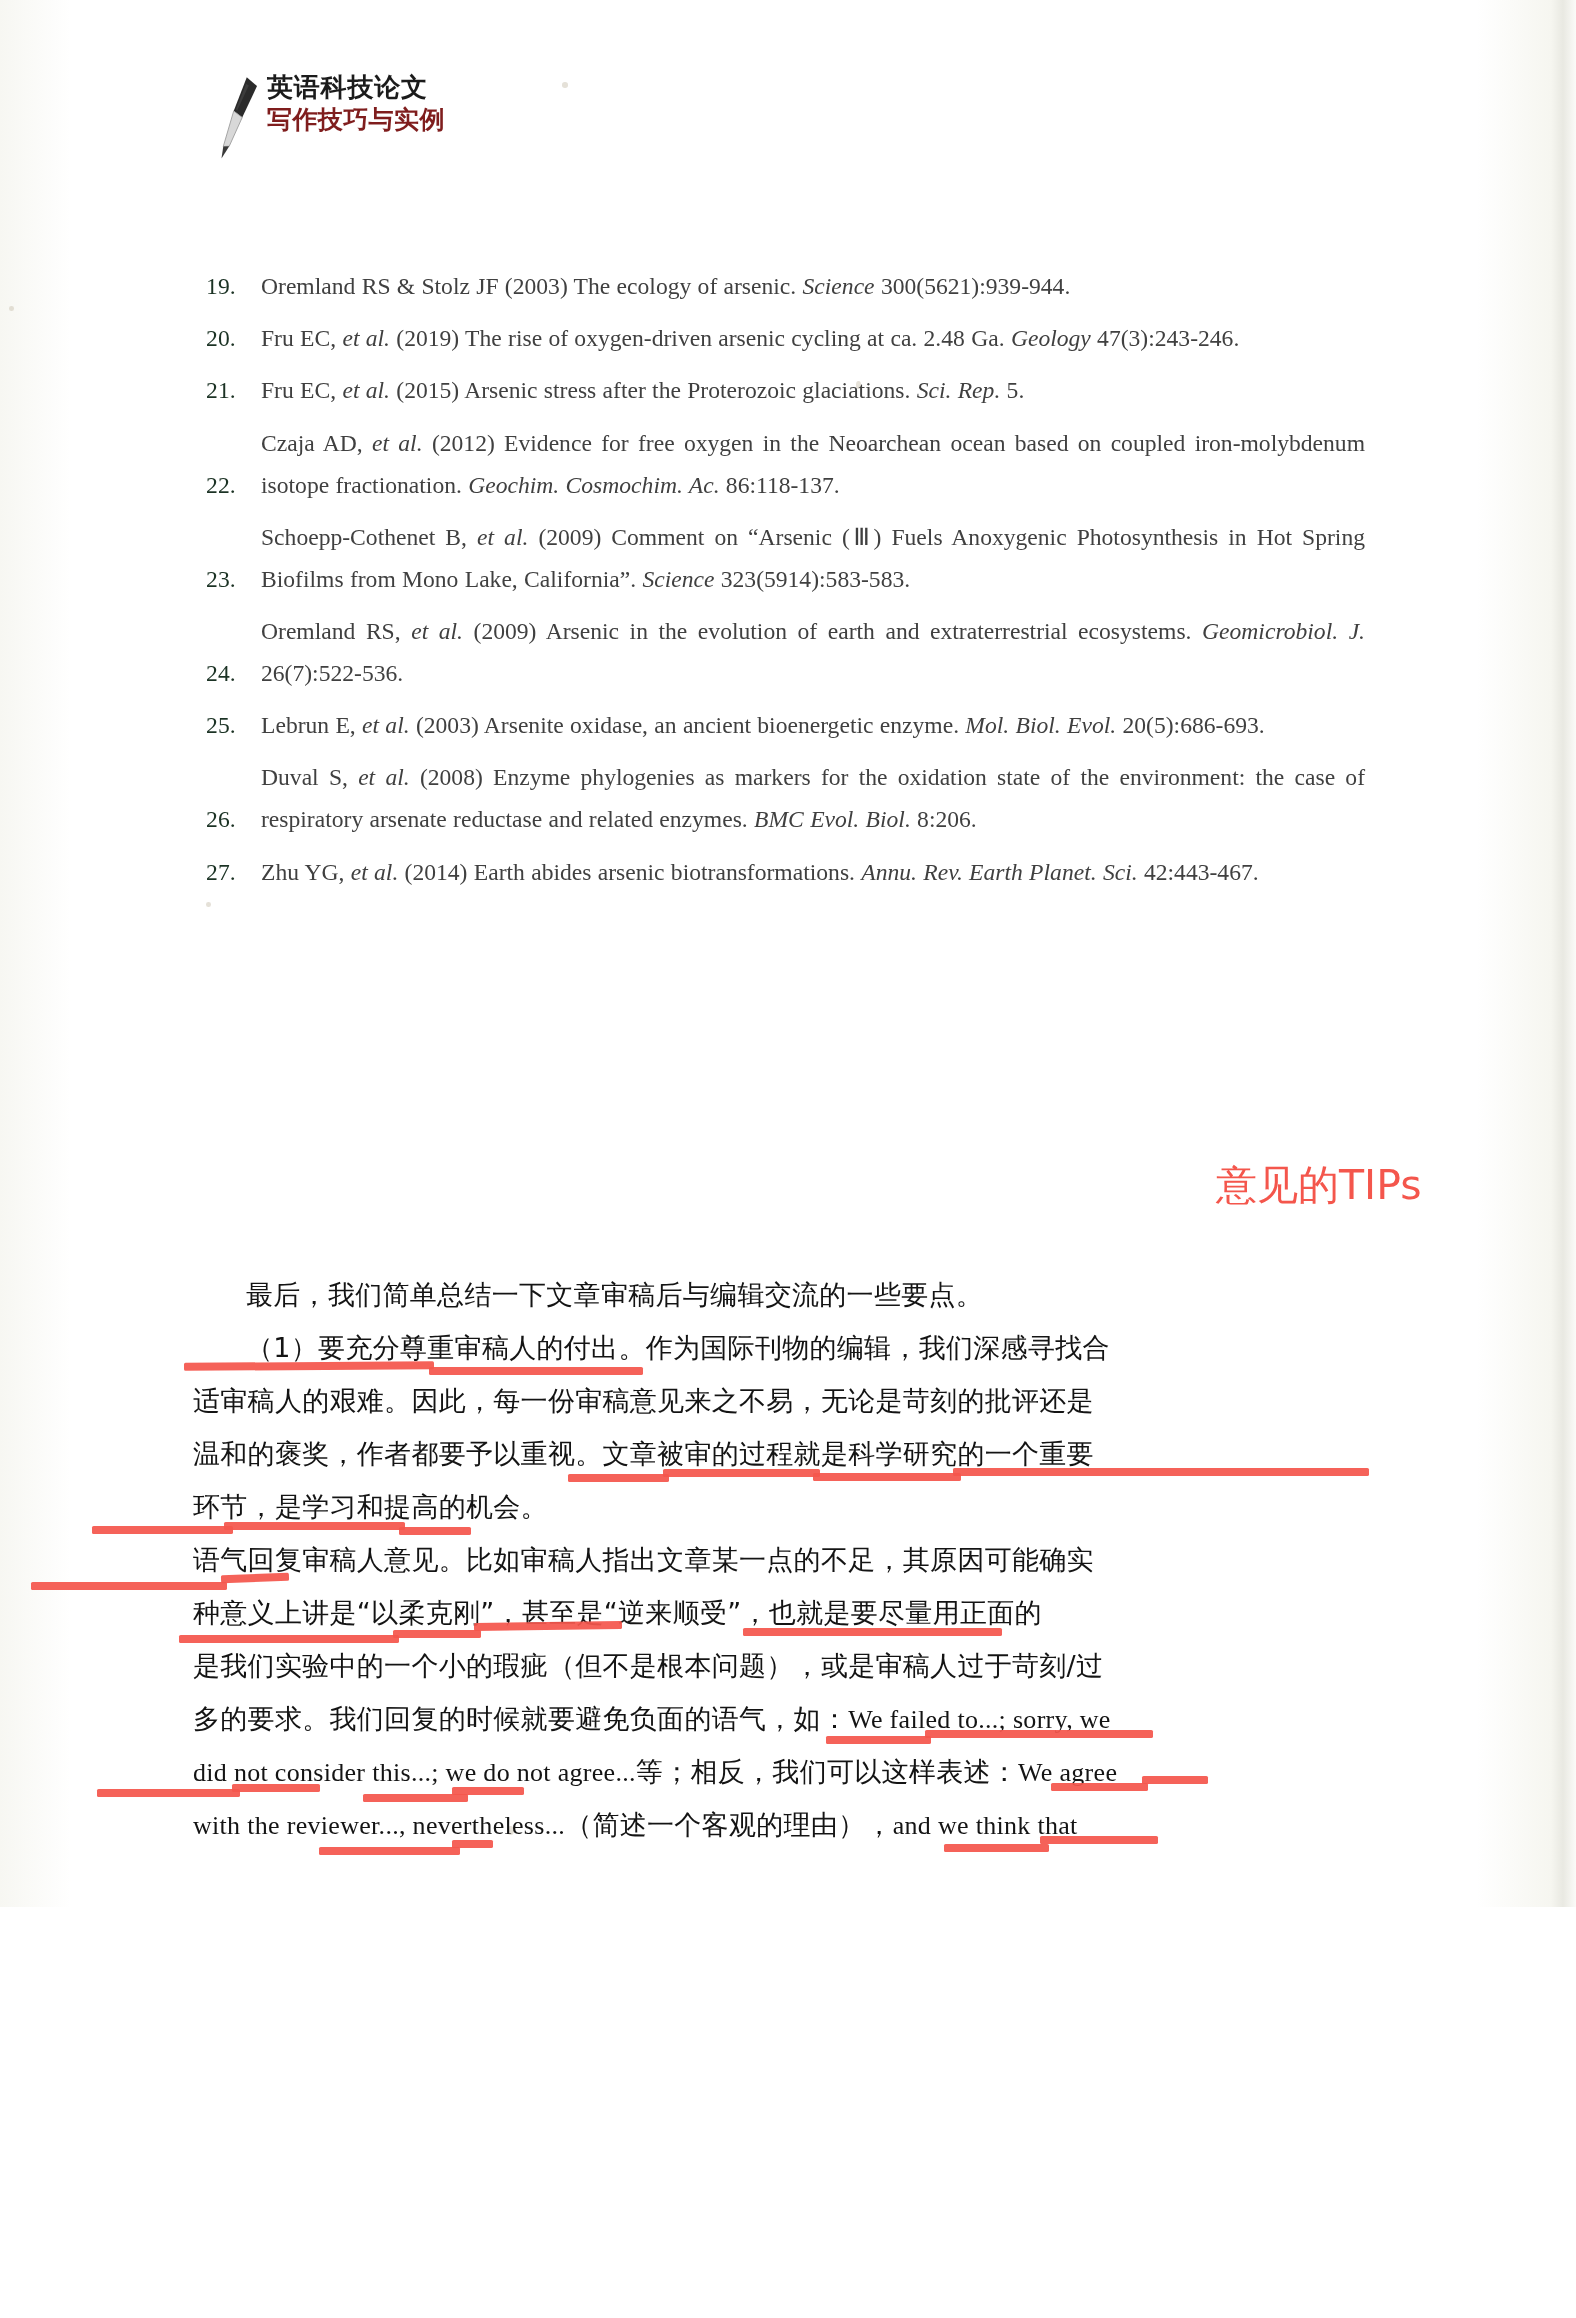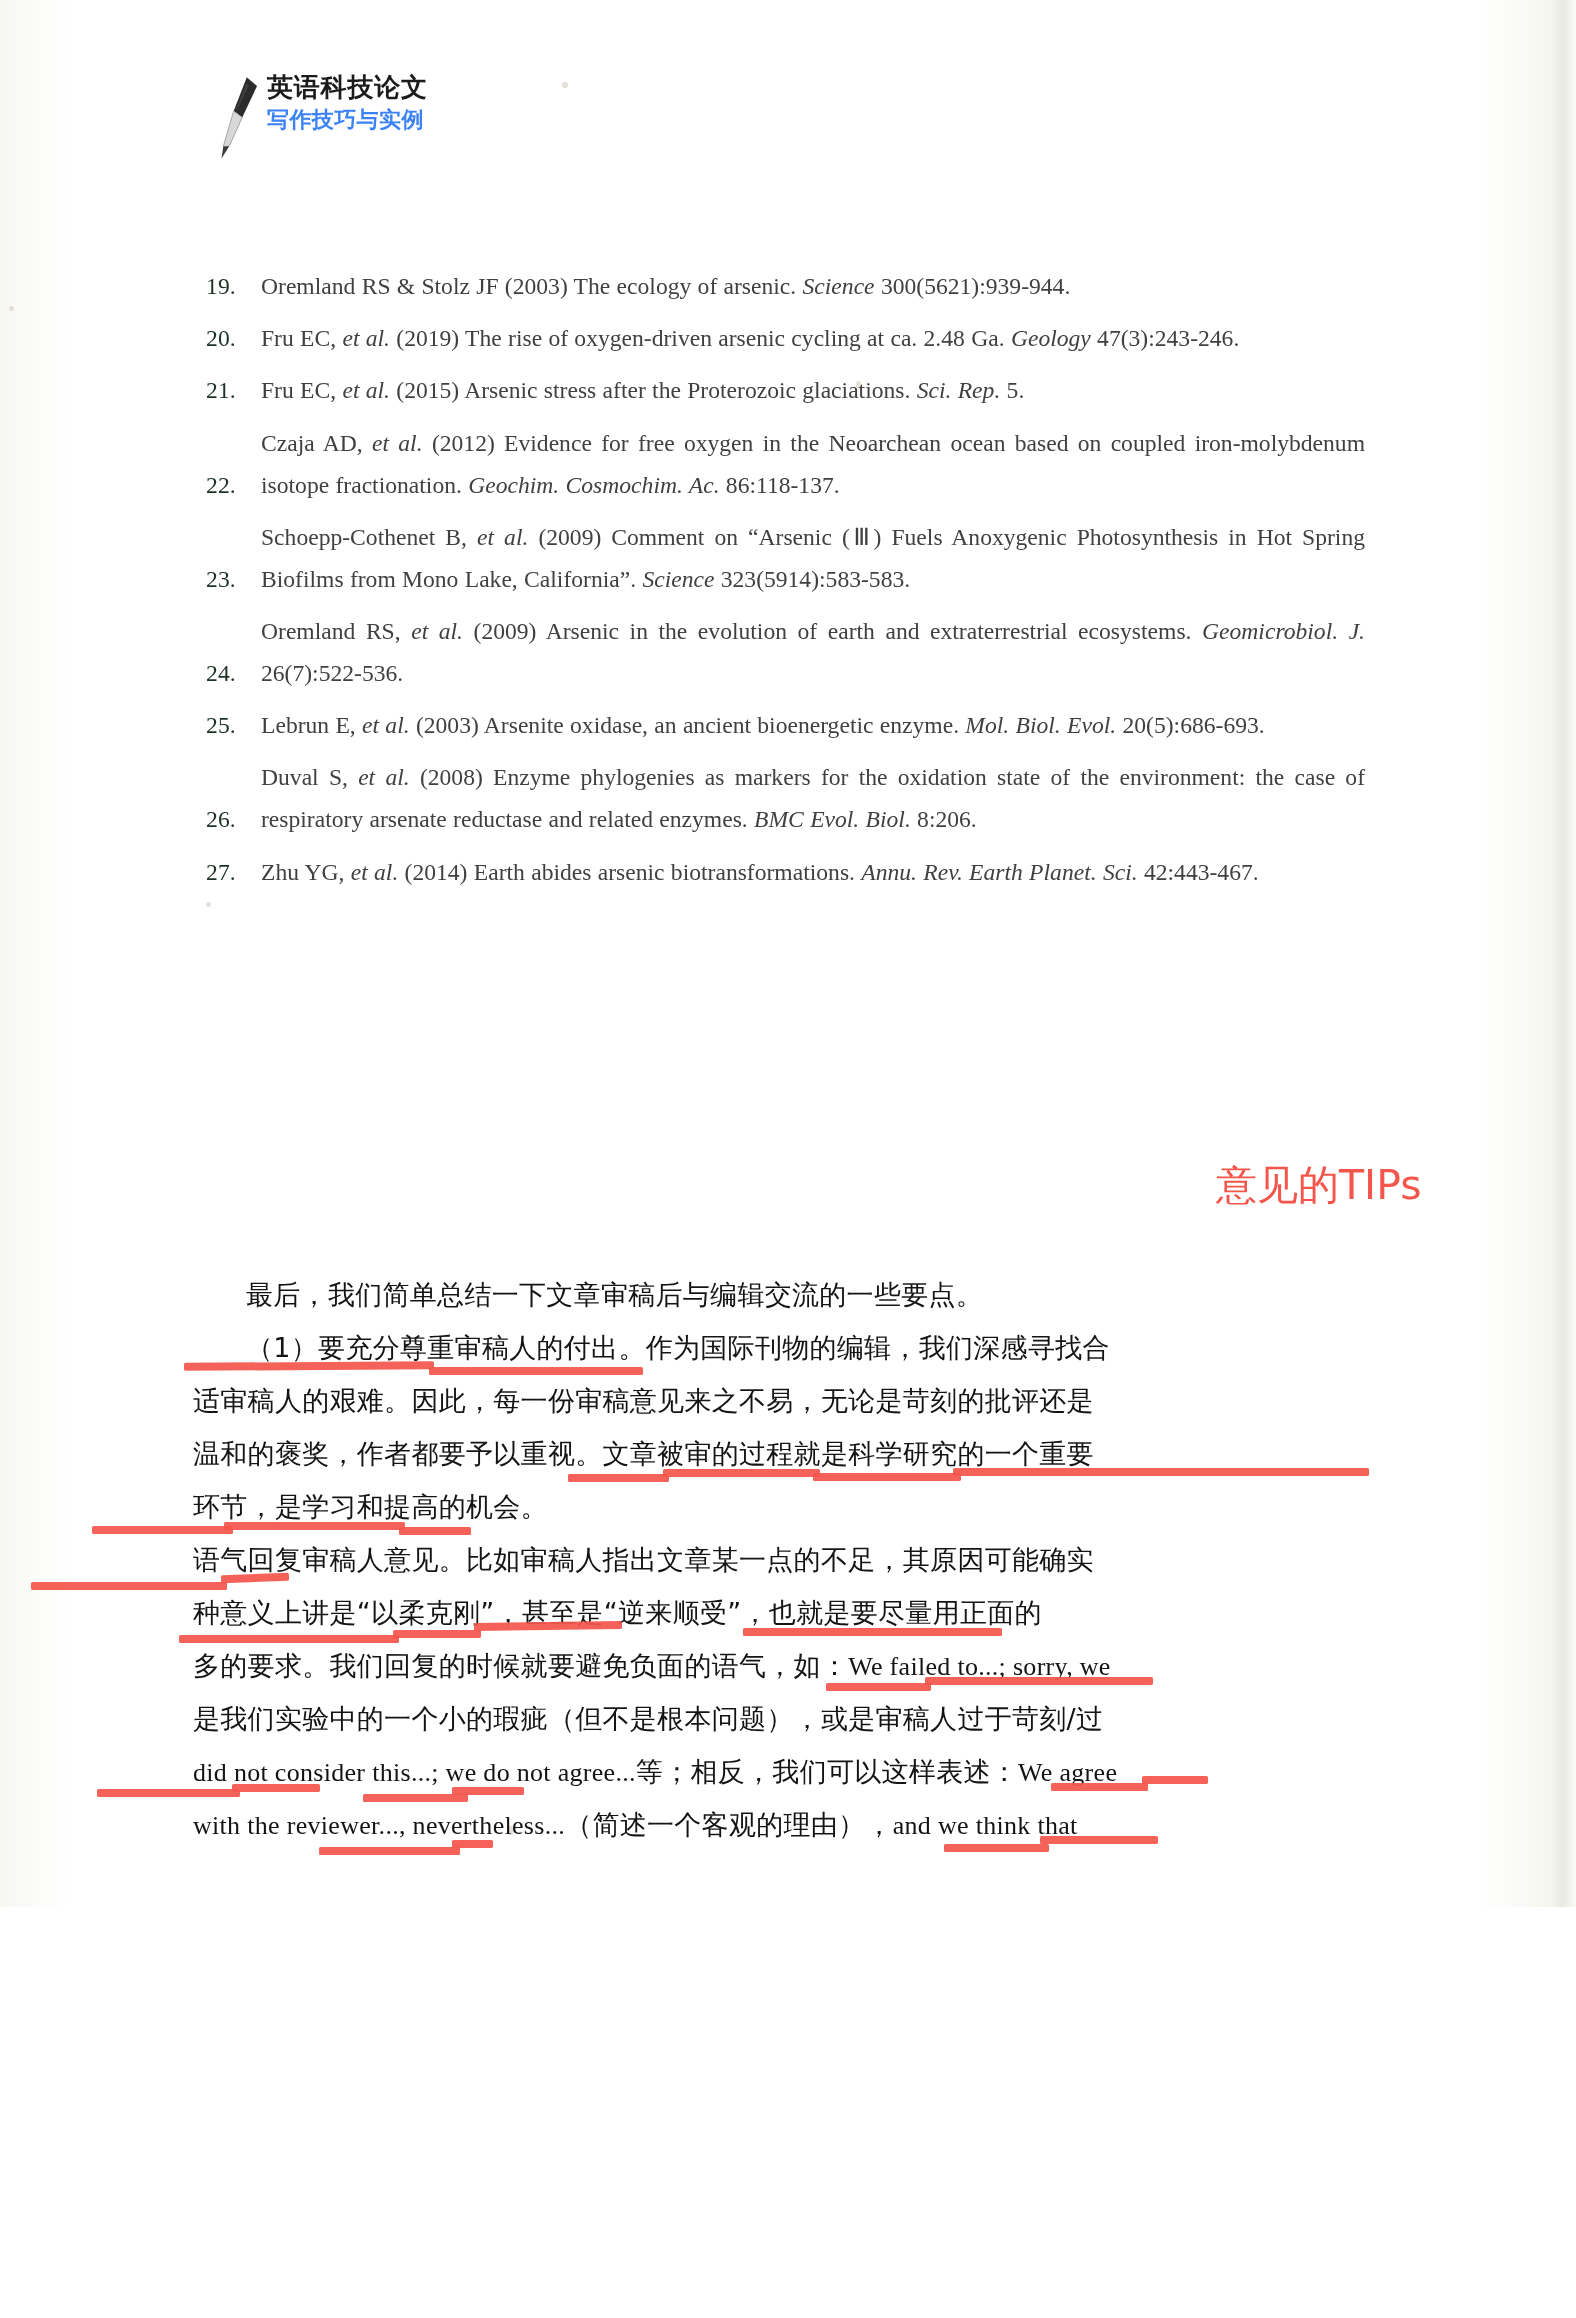--- a/index.html
+++ b/index.html
@@ -62,23 +62,23 @@
     font-family: "DejaVu Sans", sans-serif;
     font-weight: bold;
     letter-spacing: 0.8px;
   }
   #logo-line-1 {
     font-size: 26px;
     line-height: 33px;
     color: #1b1b1b;
   }
   #logo-line-2 {
-    font-size: 22px;
+    font-size: 25px;
     line-height: 31px;
-    color: #3b82f6;
+    color: #7f1d1d;
     letter-spacing: 0.4px;
     font-family: Liberation Serif, serif;
   }
 
   
   #reference-list {
     position: absolute;
     left: 203px;
     top: 265px;
     width: 1162px;
@@ -298,27 +298,27 @@
 
     <div class="cn-line">
       <span>种意义上讲是“以柔克刚”，甚至是“逆来顺受”，也就是要尽量用正面的</span>
       <span class="uline" style="left:-14px;top:49px;width:220px;height:7.9px;"></span>
       <span class="uline" style="left:200px;top:44px;width:88px;height:7.9px;"></span>
       <span class="uline" style="left:281px;top:36px;width:148px;height:7.9px;transform:rotate(-0.8deg);"></span>
       <span class="uline" style="left:550px;top:42px;width:259px;height:7.9px;"></span>
     </div>
 
     <div class="cn-line">
+      <span>是我们实验中的一个小的瑕疵（但不是根本问题），或是审稿人过于苛刻/过</span>
+    </div>
+
+    <div class="cn-line">
       <span>多的要求。我们回复的时候就要避免负面的语气，如：</span><span class="en">We failed to...; sorry, we</span>
       <span class="uline" style="left:633px;top:44px;width:105px;height:7.9px;"></span>
       <span class="uline" style="left:732px;top:38px;width:228px;height:7.9px;"></span>
-    </div>
-
-    <div class="cn-line">
-      <span>是我们实验中的一个小的瑕疵（但不是根本问题），或是审稿人过于苛刻/过</span>
     </div>
 
     <div class="cn-line">
       <span class="en">did not consider this...; we do not agree...</span><span>等；相反，我们可以这样表述：</span><span class="en">We agree</span>
       <span class="uline" style="left:-96px;top:44px;width:143px;height:7.9px;"></span>
       <span class="uline" style="left:39px;top:39px;width:88px;height:7.9px;"></span>
       <span class="uline" style="left:170px;top:49px;width:105px;height:7.9px;"></span>
       <span class="uline" style="left:259px;top:42px;width:72px;height:7.9px;"></span>
       <span class="uline" style="left:858px;top:38px;width:97px;height:7.9px;"></span>
       <span class="uline" style="left:949px;top:31px;width:66px;height:7.9px;"></span>

